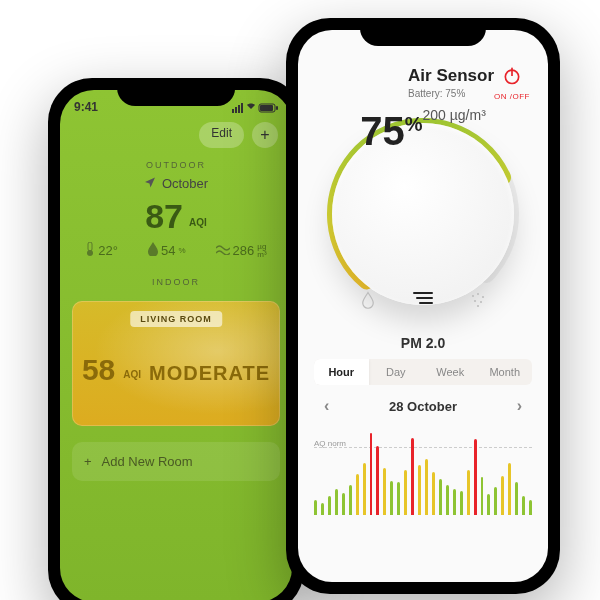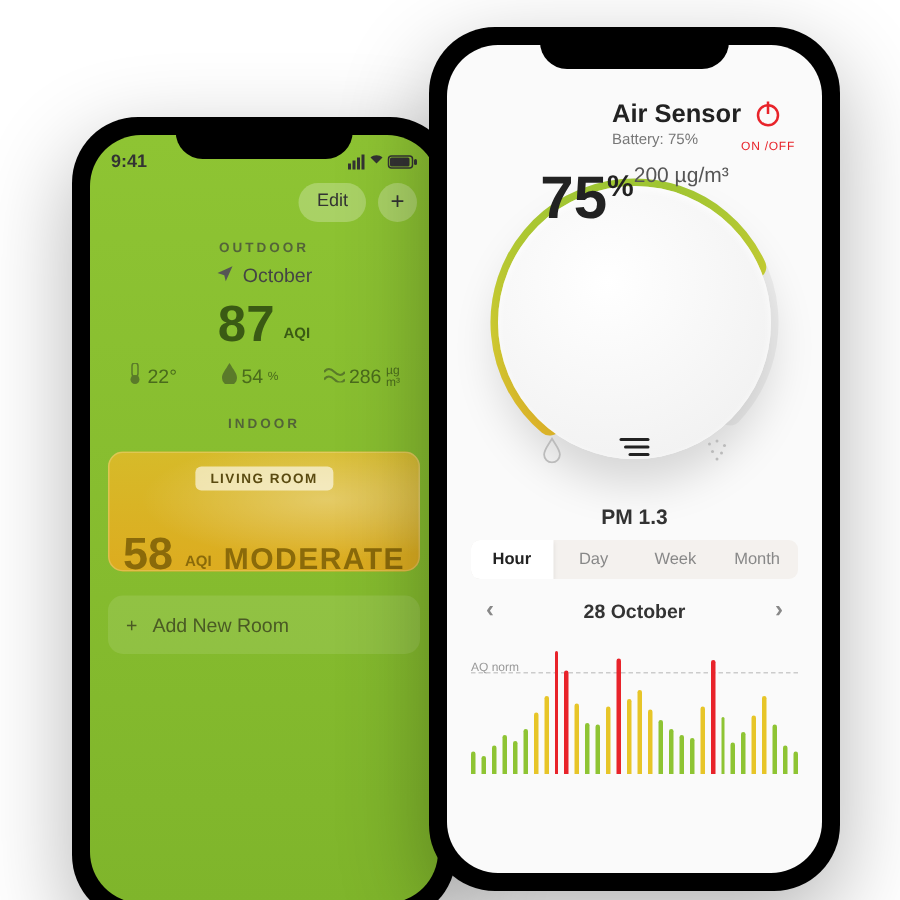--- a/index.html
+++ b/index.html
@@ -8,30 +8,30 @@
   .phone-inner{position:absolute;inset:12px;border-radius:34px;overflow:hidden}
   .notch{position:absolute;top:0;left:50%;transform:translateX(-50%);width:46%;height:28px;background:#000;border-radius:0 0 18px 18px;z-index:50}
   
   .phoneA{left:48px;top:78px;width:256px;height:536px}
   .phoneA .phone-inner{background:linear-gradient(#8ec433,#7fb52b)}
   .statA{display:flex;justify-content:space-between;align-items:center;padding:10px 14px 0;font-size:12px;font-weight:600;color:#333}
   .statA .right svg{display:inline-block;vertical-align:middle}
   .topbar{display:flex;justify-content:flex-end;gap:8px;padding:8px 14px 0}
   .pill{background:rgba(255,255,255,.25);border-radius:16px;padding:4px 12px;font-size:12px;color:#333}
   .circle{width:26px;height:26px;border-radius:50%;background:rgba(255,255,255,.25);display:flex;align-items:center;justify-content:center;color:#333;font-size:16px;font-weight:500}
-  .sect-label{text-align:center;font-size:9px;letter-spacing:2px;color:rgba(60,60,60,.7);margin-top:12px;font-weight:700}
+  .sect-label{text-align:center;font-size:9px;letter-spacing:2px;color:rgba(60,60,60,.7);margin-top:12px;font-weight:400}
   .loc{display:flex;justify-content:center;align-items:center;gap:6px;margin-top:6px;font-size:13px;color:#444}
   .aqi-line{display:flex;justify-content:center;align-items:baseline;gap:6px;margin-top:6px}
   .aqi-num{font-size:34px;font-weight:700;color:#3a5a14}
   .aqi-unit{font-size:10px;font-weight:700;color:#3a5a14;position:relative;top:-2px}
   .aqi-word{font-size:24px;font-weight:700;letter-spacing:1px;color:#3a5a14}
   .metrics{display:flex;justify-content:center;gap:30px;margin-top:6px;color:#4a6b1c;font-size:13px}
   .metric{display:flex;align-items:center;gap:3px}
   .metric .u{font-size:8px;line-height:8px}
-  .card{margin:14px 12px 0;height:80px;border-radius:10px;background:linear-gradient(rgba(228,186,40,.85),rgba(230,170,30,.9));box-shadow:inset 0 0 0 1px rgba(255,255,255,.2);position:relative;overflow:hidden}
+  .card{margin:14px 12px 0;height:125px;border-radius:10px;background:linear-gradient(rgba(228,186,40,.85),rgba(230,170,30,.9));box-shadow:inset 0 0 0 1px rgba(255,255,255,.2);position:relative;overflow:hidden}
   .card::before{content:"";position:absolute;inset:0;background:radial-gradient(ellipse at 70% 40%,rgba(255,255,255,.3),transparent 60%)}
   .card-label{position:absolute;top:10px;left:50%;transform:translateX(-50%);background:rgba(255,255,255,.6);padding:3px 10px;border-radius:4px;font-size:9px;letter-spacing:1px;font-weight:700;color:#5a4a10}
   .card-line{position:absolute;top:52px;width:100%;display:flex;justify-content:center;align-items:baseline;gap:8px}
   .card-num{font-size:30px;font-weight:700;color:#8a6a0a}
   .card-word{font-size:20px;font-weight:700;letter-spacing:1px;color:#8a6a0a}
   .addroom{margin:16px 12px 0;padding:12px;border-radius:10px;background:rgba(255,255,255,.1);display:flex;align-items:center;gap:10px;font-size:13px;color:#4a5a24}
   
   .phoneB{right:40px;top:18px;width:274px;height:576px}
   .phoneB .phone-inner{background:#fafafa}
   .hdrB{display:flex;justify-content:flex-end;padding:36px 18px 0}
@@ -211,21 +211,21 @@
                     <circle cx="6" cy="10" r="1"></circle>
                     <circle cx="12" cy="11" r="1"></circle>
                     <circle cx="9" cy="15" r="1"></circle>
                   </g>
                 </svg>
             </span>
           </div>
         </div>
       </div>
       <div class="tabsB">
-        <div class="tt">PM 1.3</div>
+        <div class="tt">PM 2.0</div>
         <div class="seg">
           <div class="on">Hour</div>
           <div>Day</div>
           <div>Week</div>
           <div>Month</div>
         </div>
       </div>
       <div class="dateNav">
         <span class="ar">‹</span>
         <span>28 October</span>

